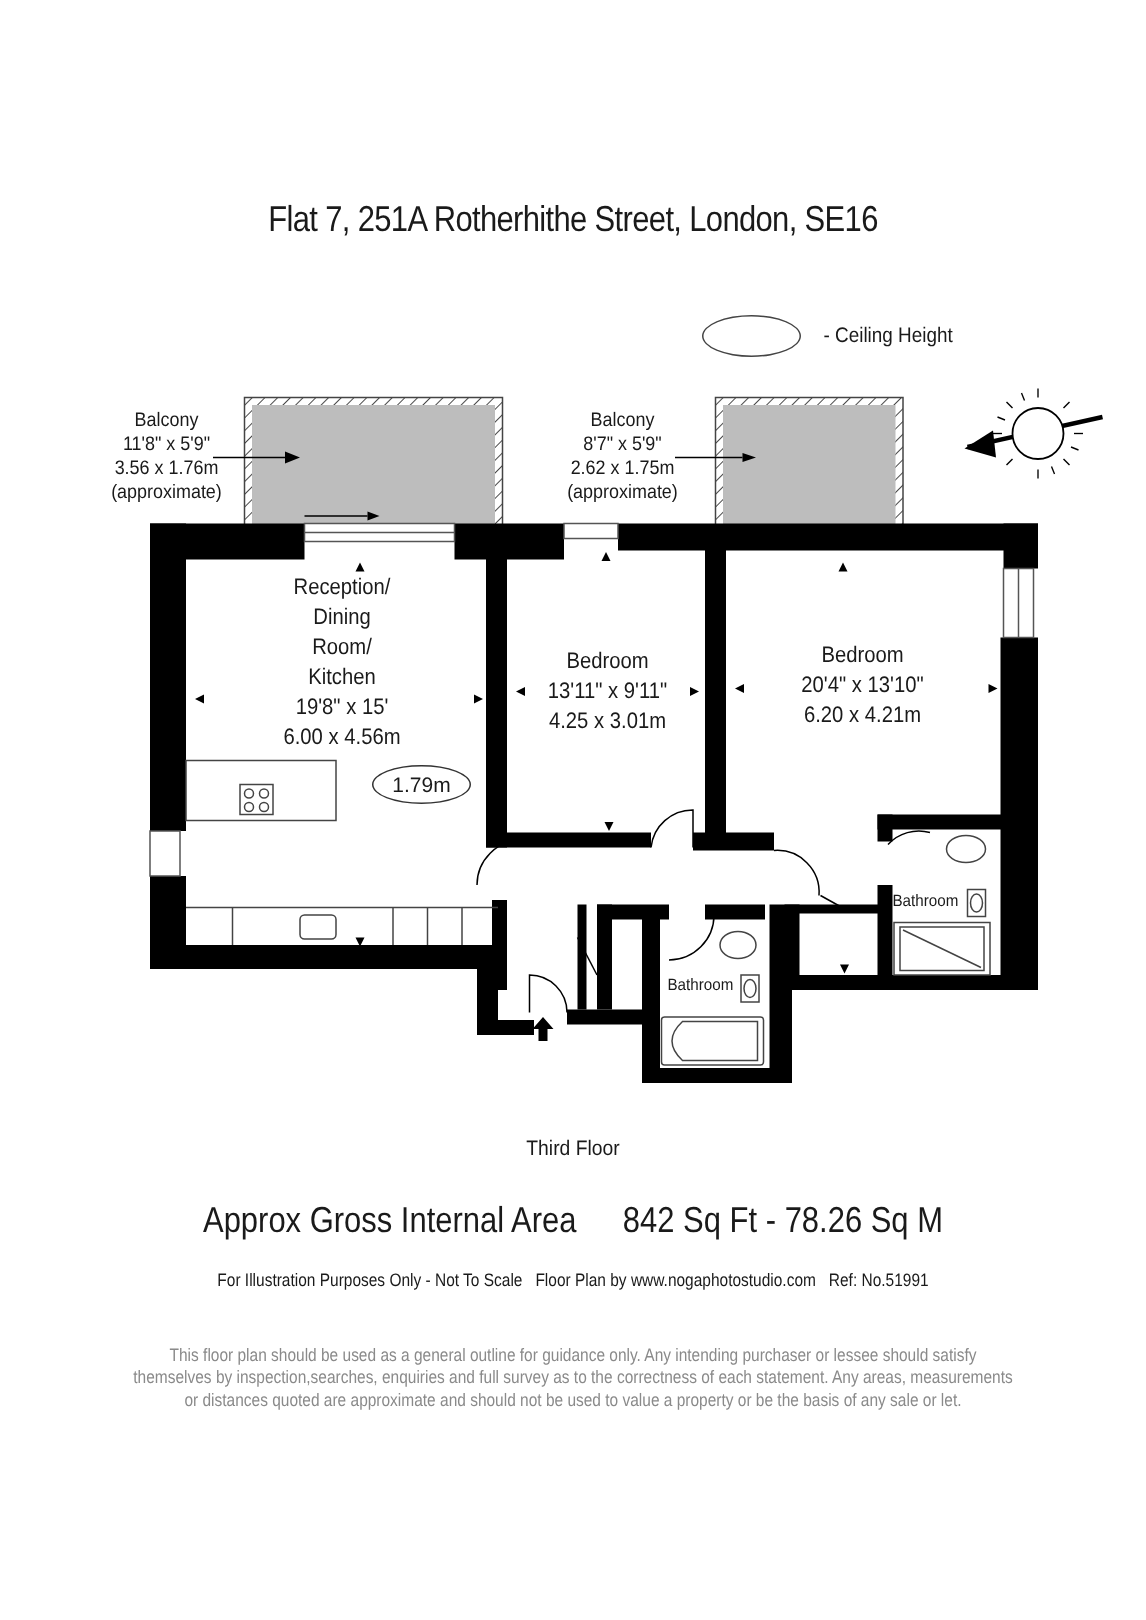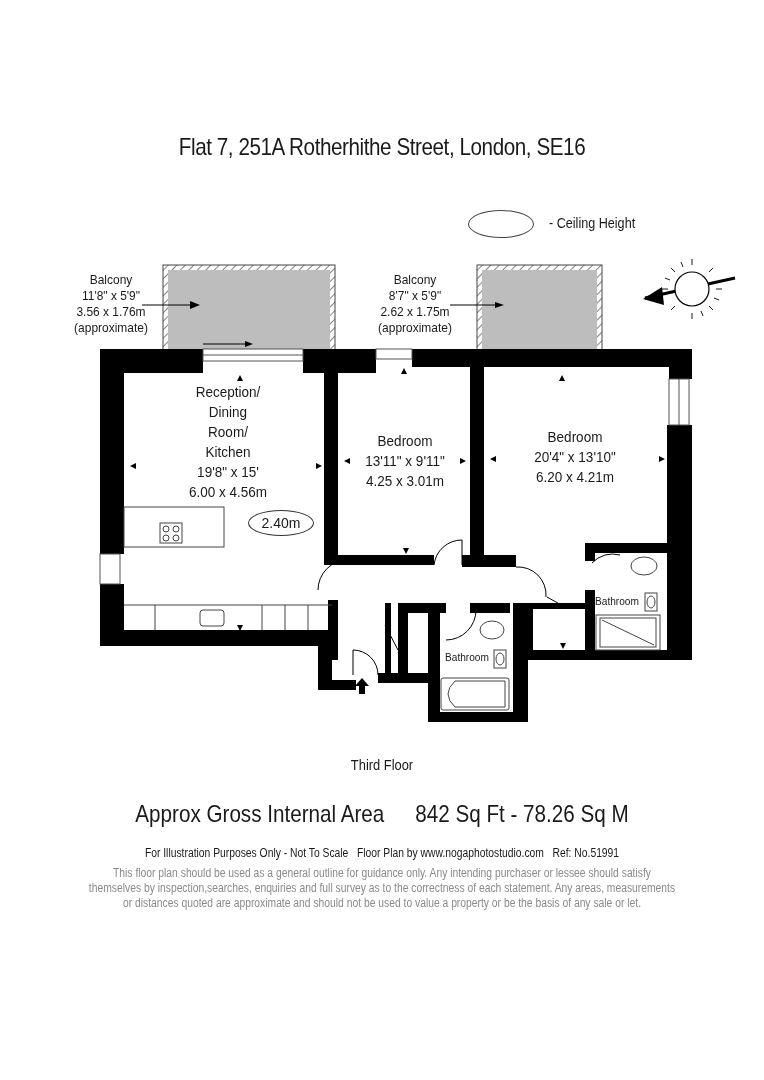--- a/index.html
+++ b/index.html
@@ -10,21 +10,21 @@
   .legend-text { left: 549px; top: 215px; font-size: 14px; transform: scaleX(0.9); transform-origin: left; }
   .balcony-label { text-align: center; font-size: 13px; line-height: 16px; transform: scaleX(0.92); }
   .room-label { text-align: center; font-size: 15px; line-height: 20px; transform: scaleX(0.9); }
   .small-label { font-size: 11px; transform: scaleX(0.92); transform-origin: left; }
   .ceiling-badge { left: 248px; top: 510px; width: 66px; height: 26px; border: 1px solid #333; border-radius: 50%; box-sizing: border-box; text-align: center; line-height: 24px; font-size: 14px; }
   .floor-name { left: 0; width: 764px; top: 757px; text-align: center; font-size: 14px; transform: scaleX(0.92); }
   .area-row { left: 0; width: 764px; top: 800px; text-align: center; font-size: 24px; transform: scaleX(0.86); transform-origin: center; white-space: nowrap; }
   .area-row .gap { display: inline-block; width: 36px; }
   .credit { left: 0; width: 764px; top: 846px; text-align: center; font-size: 12px; white-space: nowrap; transform: scaleX(0.86); transform-origin: center; }
   .credit .sp { display: inline-block; width: 10px; }
-  .disclaimer { left: 0; width: 764px; top: 866px; text-align: center; font-size: 12px; line-height: 15px; color: #8a8a8a; }
+  .disclaimer { left: 0; width: 764px; top: 896px; text-align: center; font-size: 12px; line-height: 15px; color: #8a8a8a; }
   .disclaimer div { white-space: nowrap; transform: scaleX(0.86); transform-origin: center; }
   svg.plan { position: absolute; left: 0; top: 0; }
 </style>
 </head>
 <body>
 
 <div class="abs title">Flat 7, 251A Rotherhithe Street, London, SE16</div>
 
 <div class="abs legend-ellipse"></div>
 <div class="abs legend-text">- Ceiling Height</div>
@@ -202,21 +202,21 @@
 </div>
 
 <div class="abs room-label" style="left:158px; top:382px; width:140px;">
   <div>Reception/</div>
   <div>Dining</div>
   <div>Room/</div>
   <div>Kitchen</div>
   <div>19'8" x 15'</div>
   <div>6.00 x 4.56m</div>
 </div>
-<div class="abs ceiling-badge">2.40m</div>
+<div class="abs ceiling-badge">1.79m</div>
 
 <div class="abs room-label" style="left:340px; top:431px; width:130px;">
   <div>Bedroom</div>
   <div>13'11" x 9'11"</div>
   <div>4.25 x 3.01m</div>
 </div>
 
 <div class="abs room-label" style="left:510px; top:427px; width:130px;">
   <div>Bedroom</div>
   <div>20'4" x 13'10"</div>

